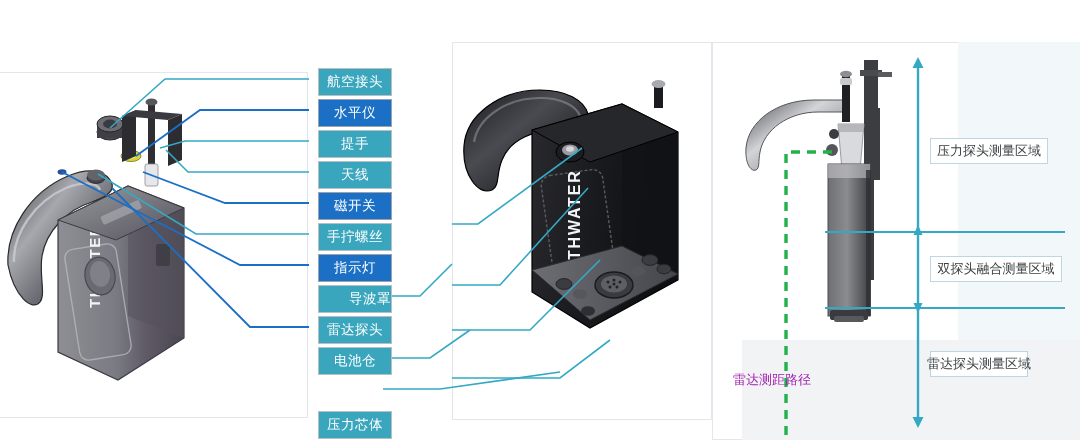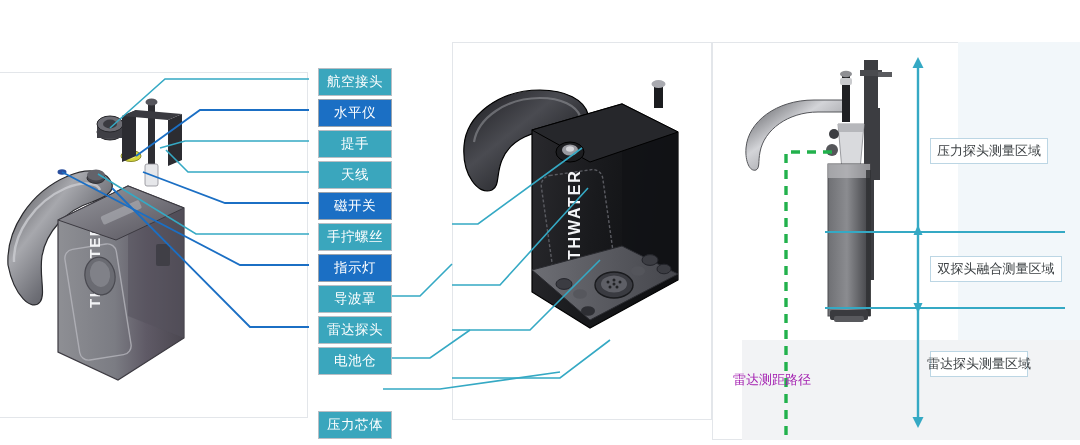--- a/index.html
+++ b/index.html
@@ -315,21 +315,21 @@
   </div>
   <div class="chip blue" style="left:318px;top:192px;">
     <span>磁开关</span>
   </div>
   <div class="chip teal" style="left:318px;top:223px;">
     <span>手拧螺丝</span>
   </div>
   <div class="chip blue" style="left:318px;top:254px;">
     <span>指示灯</span>
   </div>
-  <div class="chip teal" style="left:318px;top:285px;">
+  <div class="chip teal" style="left:318px;top:285px;justify-content:flex-end;">
     <span>导波罩</span>
   </div>
   <div class="chip teal" style="left:318px;top:316px;">
     <span>雷达探头</span>
   </div>
   <div class="chip teal" style="left:318px;top:347px;">
     <span>电池仓</span>
   </div>
   <div class="chip teal" style="left:318px;top:378px;margin-top:33px;">
     <span>压力芯体</span>

